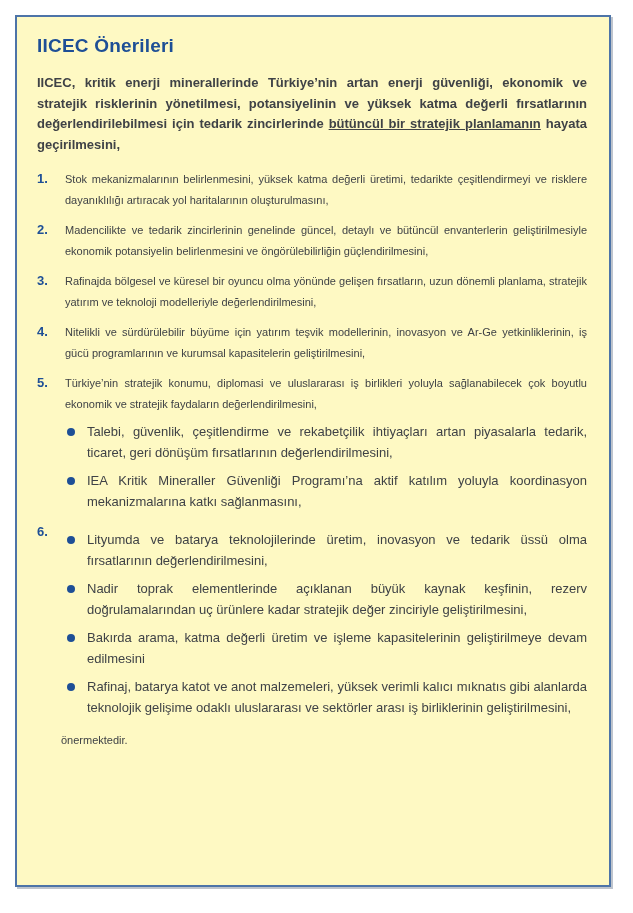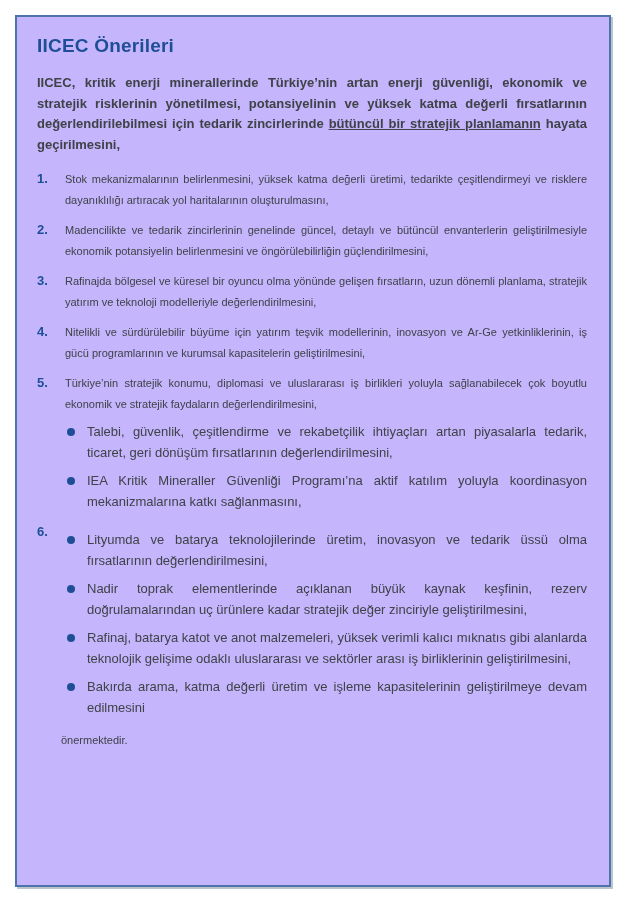--- a/index.html
+++ b/index.html
@@ -14,21 +14,21 @@
     width:633px;height:913px;
     background:var(--bg);
     font-family:"Liberation Sans", sans-serif;
     color:var(--body);
     position:relative;
   }
   .box{
     position:absolute;
     left:15px; top:15px;
     width:596px; height:872px;
-    background:#c4b5fd;
+    background:#fef9c3;
     border:2px solid var(--border);
     box-shadow:2px 2px 0 rgba(110,125,145,.45);
     padding:16px 22px 12px 20px;
     overflow:hidden;
   }
   .title{
     margin:2px 0 16px 0;
     font-size:19px;
     font-weight:bold;
     color:var(--accent);
@@ -136,24 +136,24 @@
           <div class="bullet">
             <span class="dot"></span>
             <div class="btext">Lityumda ve batarya teknolojilerinde üretim, inovasyon ve tedarik üssü olma fırsatlarının değerlendirilmesini,</div>
           </div>
           <div class="bullet">
             <span class="dot"></span>
             <div class="btext">Nadir toprak elementlerinde açıklanan büyük kaynak keşfinin, rezerv doğrulamalarından uç ürünlere kadar stratejik değer zinciriyle geliştirilmesini,</div>
           </div>
           <div class="bullet">
             <span class="dot"></span>
-            <div class="btext">Rafinaj, batarya katot ve anot malzemeleri, yüksek verimli kalıcı mıknatıs gibi alanlarda teknolojik gelişime odaklı uluslararası ve sektörler arası iş birliklerinin geliştirilmesini,</div>
+            <div class="btext">Bakırda arama, katma değerli üretim ve işleme kapasitelerinin geliştirilmeye devam edilmesini</div>
           </div>
           <div class="bullet">
             <span class="dot"></span>
-            <div class="btext">Bakırda arama, katma değerli üretim ve işleme kapasitelerinin geliştirilmeye devam edilmesini</div>
+            <div class="btext">Rafinaj, batarya katot ve anot malzemeleri, yüksek verimli kalıcı mıknatıs gibi alanlarda teknolojik gelişime odaklı uluslararası ve sektörler arası iş birliklerinin geliştirilmesini,</div>
           </div>
         </div>
       </div>
     </div>
 
   <p class="closing">önermektedir.</p>
 </div>
 
 </body></html>

